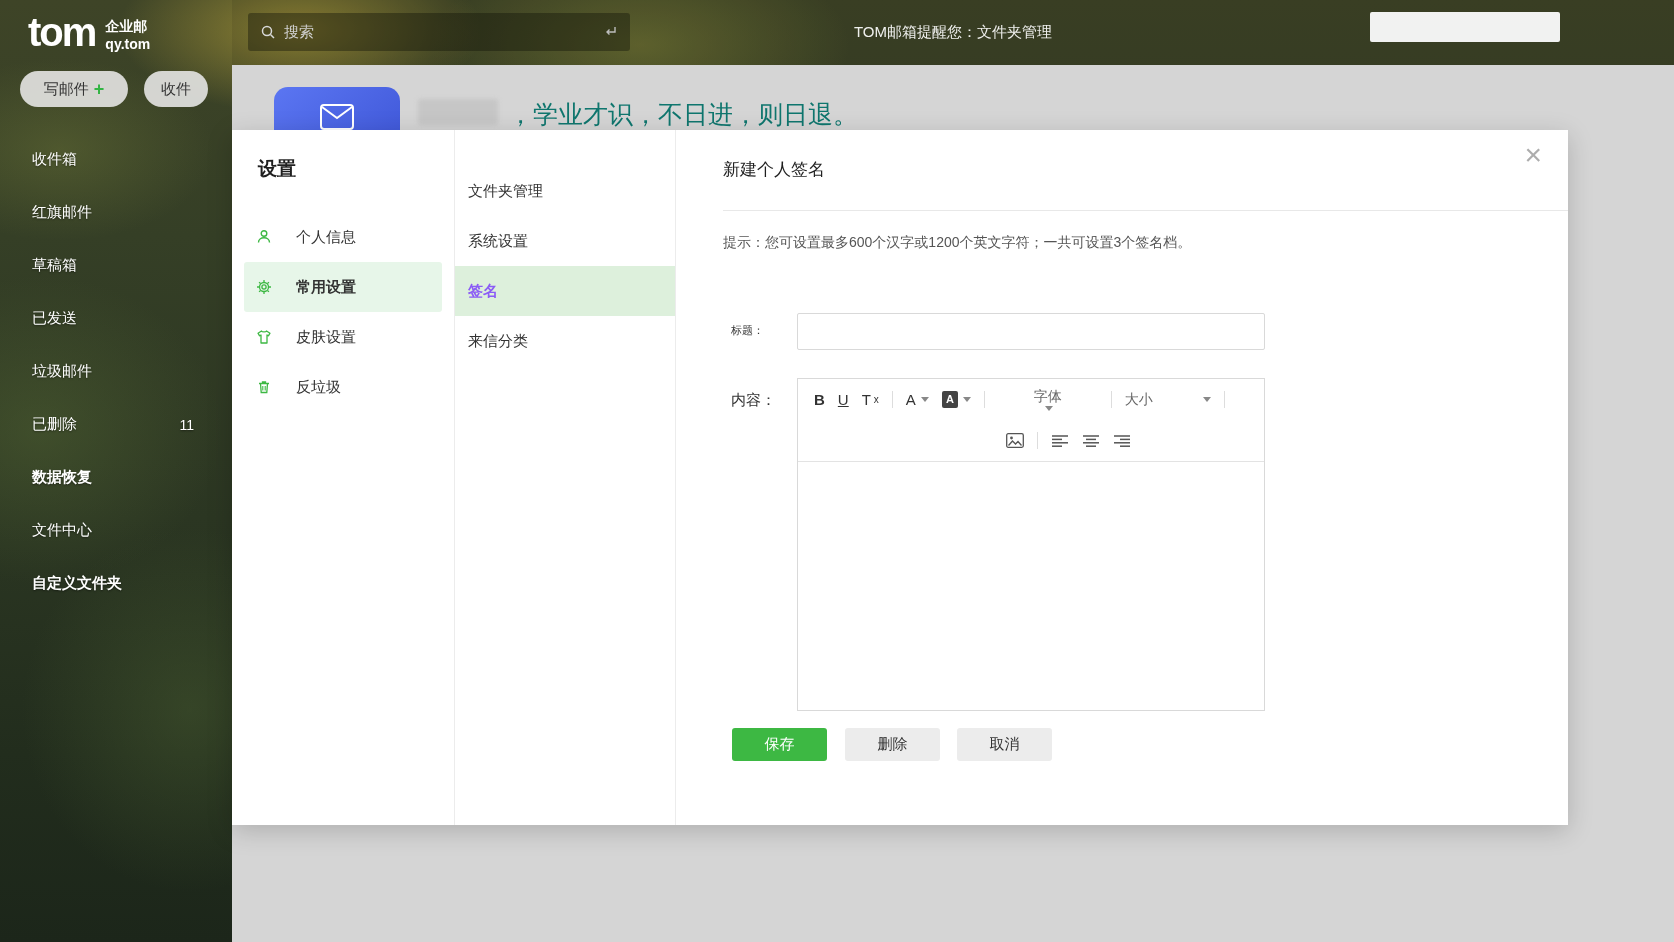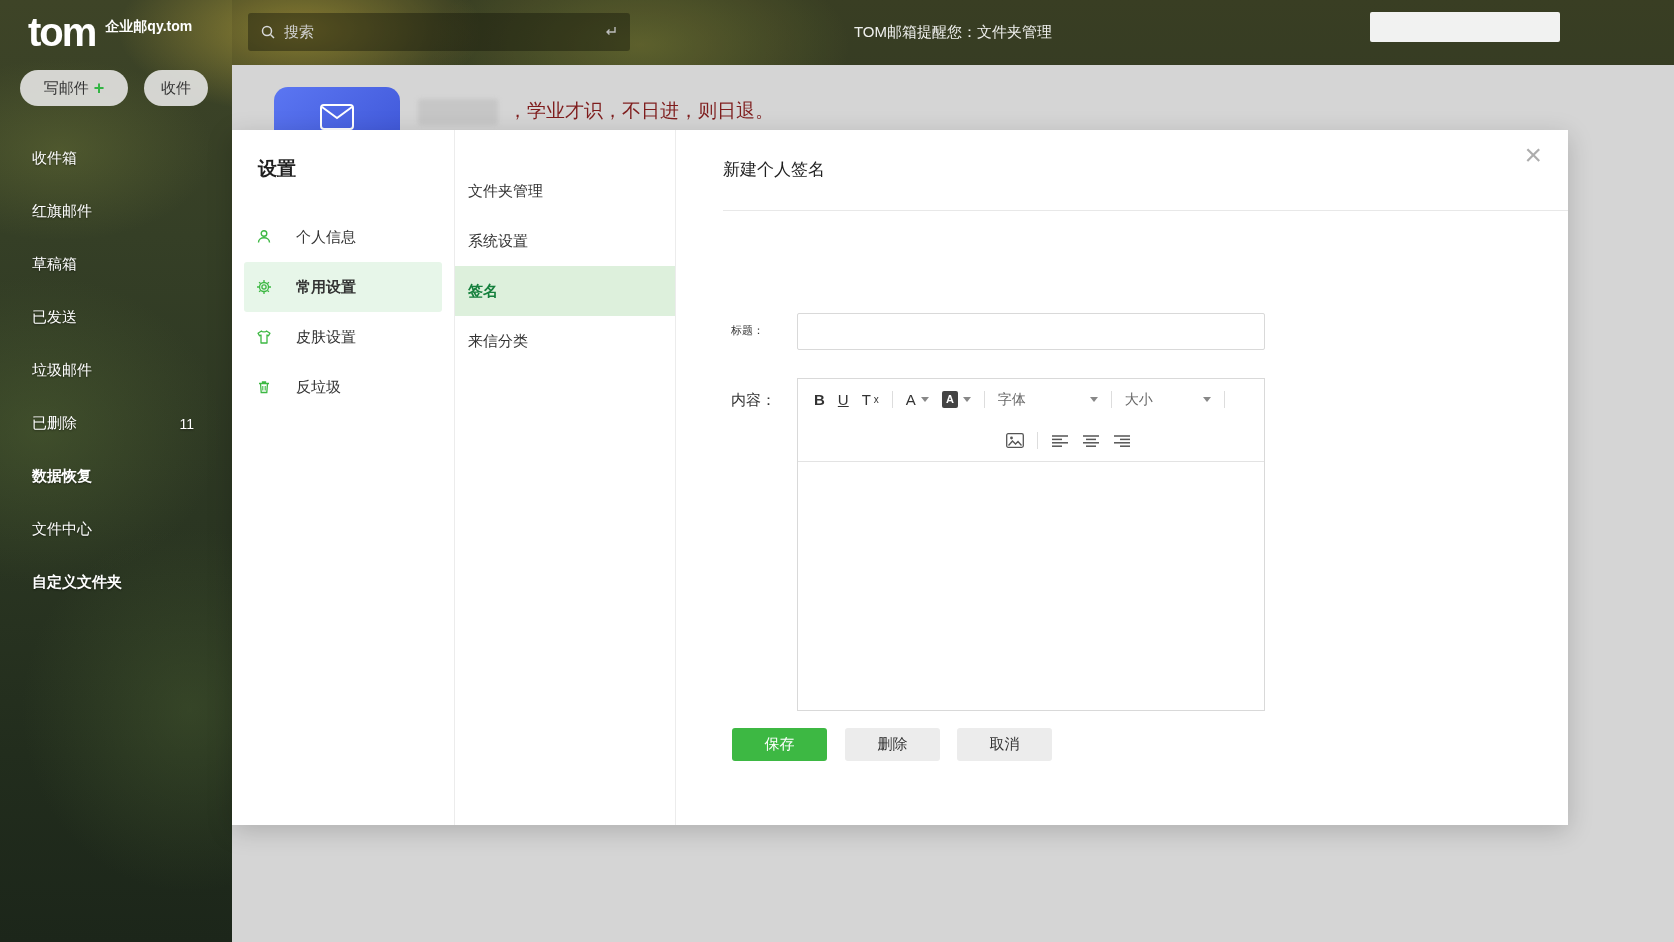--- a/index.html
+++ b/index.html
@@ -11,21 +11,21 @@
       radial-gradient(ellipse 300px 140px at 640px 45px, rgba(150,150,60,0.45), transparent 70%),
       radial-gradient(ellipse 220px 130px at 60px 150px, rgba(120,130,60,0.35), transparent 70%),
       radial-gradient(ellipse 260px 220px at 40px 430px, rgba(90,110,55,0.4), transparent 70%),
       radial-gradient(ellipse 240px 260px at 190px 710px, rgba(75,95,50,0.45), transparent 70%),
       linear-gradient(180deg, #3e4427 0%, #353f26 25%, #2b3622 55%, #222d1d 80%, #1c261a 100%);
   }
   
   .sidebar{position:absolute;left:0;top:0;width:232px;height:100%;}
   .brand{display:flex;gap:10px;padding:12px 0 0 28px;color:#fff;align-items:flex-start;}
   .brand-logo{font-size:40px;font-weight:bold;letter-spacing:-2px;line-height:1;}
-  .brand-sub{display:flex;flex-direction:row;font-size:14px;font-weight:bold;margin-top:5px;line-height:1.3;}
+  .brand-sub{display:flex;flex-direction:column;font-size:14px;font-weight:bold;margin-top:5px;line-height:1.3;}
   .side-actions{display:flex;gap:16px;margin:18px 0 0 20px;}
   .pill{height:36px;border:none;border-radius:20px;background:rgba(226,226,224,0.92);color:#333;
     font-size:15px;display:inline-flex;align-items:center;justify-content:center;gap:5px;cursor:pointer;font-family:inherit;}
   .pill.compose{width:108px;}
   .pill.receive{width:64px;}
   .plus{color:#33b544;font-weight:bold;font-size:18px;line-height:1;}
   .side-menu{margin-top:26px;}
   .menu-item{height:53px;display:flex;align-items:center;justify-content:space-between;
     padding:0 38px 0 32px;color:#fff;font-size:15px;cursor:pointer;text-shadow:0 1px 2px rgba(0,0,0,0.45);}
   .menu-item.strong .mi-label{font-weight:bold;}
@@ -36,33 +36,33 @@
     border-radius:3px;display:flex;align-items:center;padding:0 12px;gap:8px;}
   .search-input{flex:1;background:transparent;border:none;outline:none;color:#eee;font-size:15px;font-family:Liberation Serif, serif;}
   .search-input::placeholder{color:#cfcfcf;}
   .notice{position:absolute;left:0;right:0;top:23px;text-align:center;color:rgba(255,255,255,0.92);font-size:15px;}
   .account-redacted{position:absolute;right:114px;top:12px;width:190px;height:30px;background:rgba(248,248,248,0.97);border-radius:2px;}
   
   .content-overlay{position:absolute;left:232px;top:65px;width:1442px;height:877px;background:#d5d5d5;}
   .avatar{position:absolute;left:42px;top:22px;width:126px;height:60px;border-radius:14px;
     background:linear-gradient(140deg,#5b76f2 0%,#3f57d8 100%);display:flex;align-items:center;justify-content:center;}
   .name-redacted{position:absolute;left:186px;top:34px;width:80px;height:26px;background:#c6c6c6;border-radius:3px;filter:blur(2px);}
-  .greeting-text{position:absolute;left:276px;top:33px;font-size:19px;color:#7f1d1d;}
+  .greeting-text{position:absolute;left:276px;top:33px;font-size:25px;color:#0f766e;}
   
   .modal{position:absolute;left:232px;top:130px;width:1336px;height:695px;background:#fff;display:flex;
     box-shadow:0 6px 24px rgba(0,0,0,0.18);}
   .settings-nav{width:223px;border-right:1px solid #ececec;padding-top:26px;}
   .settings-title{margin:0 0 30px 26px;font-size:19px;font-weight:bold;color:#1f1f1f;}
   .snav-item{height:50px;margin:0 12px;padding:0 12px;display:flex;align-items:center;gap:24px;
     font-size:15px;color:#333;border-radius:3px;cursor:pointer;}
   .snav-item.active{background:#e7f6e9;font-weight:bold;}
   .snav-icon{display:inline-flex;width:16px;height:16px;}
   .settings-subnav{width:221px;border-right:1px solid #ececec;padding-top:36px;}
   .ssub-item{height:50px;line-height:50px;padding-left:13px;font-size:15px;color:#333;cursor:pointer;}
-  .ssub-item.active{background:#ddf0dc;font-weight:bold;color:#15803d;}
+  .ssub-item.active{background:#ddf0dc;font-weight:bold;color:#8b5cf6;}
   .sig-panel{flex:1;position:relative;}
   .close-btn{position:absolute;right:26px;top:10px;font-size:30px;color:#adadad;background:none;border:none;cursor:pointer;line-height:1;font-family:inherit;}
   .sig-title{position:absolute;left:47px;top:28px;font-size:17px;font-weight:normal;color:#1f1f1f;}
   .sig-divider{position:absolute;left:47px;right:0;top:80px;height:1px;background:#e8e8e8;}
   .sig-hint{position:absolute;left:47px;top:104px;font-size:14px;color:#555;}
   .fl-title{position:absolute;left:55px;top:193px;font-size:11px;color:#333;}
   .fi-title{position:absolute;left:121px;top:183px;width:468px;height:37px;border:1px solid #d9d9d9;
     border-radius:2px;font-size:14px;padding:0 10px;outline:none;font-family:inherit;}
   .fl-content{position:absolute;left:55px;top:261px;font-size:15px;color:#333;}
   .editor{position:absolute;left:121px;top:248px;width:468px;height:333px;border:1px solid #d9d9d9;display:flex;flex-direction:column;}
@@ -71,21 +71,21 @@
   .tb-row.second{padding-left:208px;}
   .tb-btn{background:none;border:none;font-size:15px;color:#333;display:inline-flex;align-items:center;gap:3px;cursor:pointer;padding:0;font-family:inherit;}
   .tb-btn.bold{font-weight:bold;}
   .tb-btn.underline{text-decoration:underline;}
   .tb-btn sub{font-size:10px;line-height:1;}
   .abox{background:#444;color:#fff;font-size:11px;font-weight:bold;padding:2px 4px;border-radius:2px;line-height:1.1;}
   .caret{width:0;height:0;border-left:4px solid transparent;border-right:4px solid transparent;border-top:5px solid #888;margin-left:2px;}
   .tb-sep{width:1px;height:17px;background:#ddd;flex:0 0 1px;}
   .tb-select{background:none;border:none;display:inline-flex;align-items:center;justify-content:space-between;
     font-size:14px;color:#666;cursor:pointer;font-family:inherit;}
-  .tb-select.font{width:100px;}
+  .tb-select.font{width:100px;flex-direction:column;}
   .tb-select.size{width:86px;}
   .editor-body{flex:1;background:#fff;cursor:text;}
   .btn{position:absolute;top:598px;width:95px;height:33px;border:none;border-radius:3px;font-size:15px;cursor:pointer;font-family:inherit;}
   .btn-save{left:56px;background:#3db843;color:#fff;}
   .btn-delete{left:169px;background:#ececec;color:#333;}
   .btn-cancel{left:281px;background:#ececec;color:#333;}
 </style>
 </head>
 <body>
 
@@ -227,20 +227,21 @@
       <div class="ssub-item">文件夹管理</div>
       <div class="ssub-item">系统设置</div>
       <div class="ssub-item active">签名</div>
       <div class="ssub-item">来信分类</div>
     </div>
 
     <div class="sig-panel">
       <button class="close-btn">×</button>
       <div class="sig-title">新建个人签名</div>
       <div class="sig-divider"></div>
+      <div class="sig-hint">提示：您可设置最多600个汉字或1200个英文字符；一共可设置3个签名档。</div>
 
       <label class="fl-title">标题：</label>
       <input class="fi-title" type="text" value="" style="">
 
       <label class="fl-content">内容：</label>
 
       <div class="editor">
         <div class="toolbar">
           <div class="tb-row">
             <button class="tb-btn bold">B</button>

